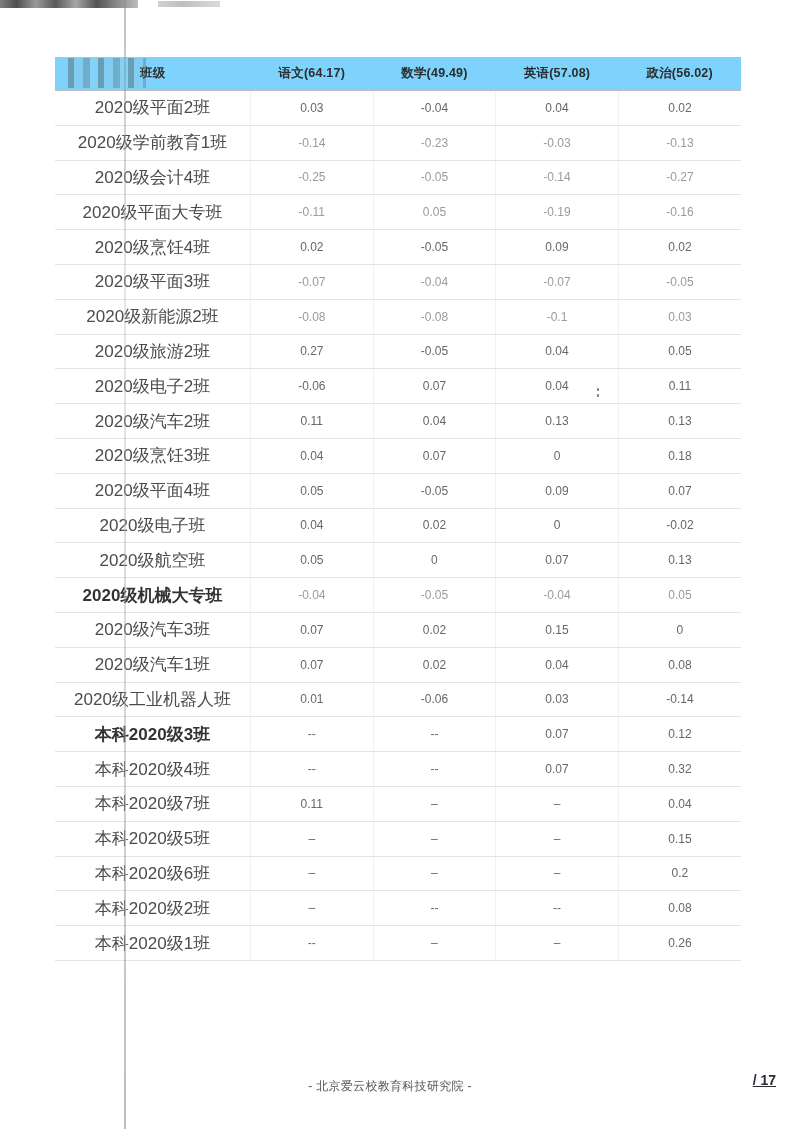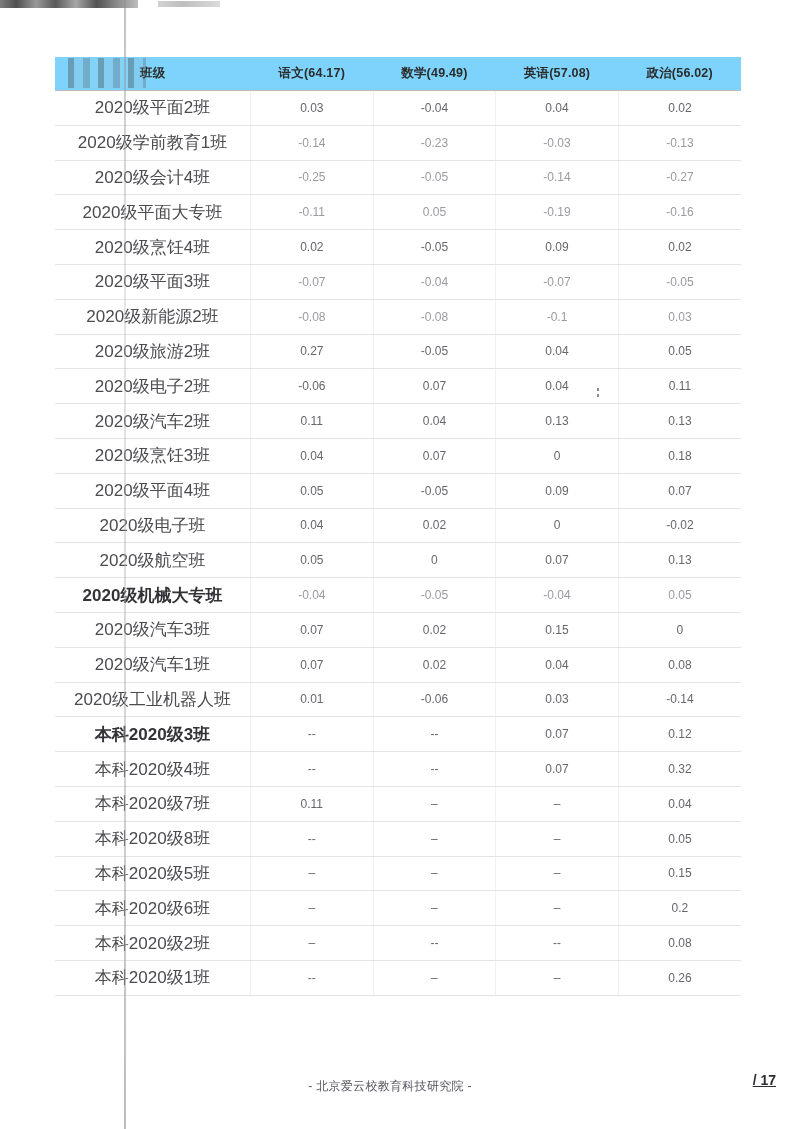--- a/index.html
+++ b/index.html
@@ -273,27 +273,20 @@
           <td class="val">0.32</td>
         </tr>
         <tr>
           <td class="label">本科2020级7班</td>
           <td class="val">0.11</td>
           <td class="val">–</td>
           <td class="val">–</td>
           <td class="val">0.04</td>
         </tr>
         <tr>
-          <td class="label">本科2020级8班</td>
-          <td class="val">--</td>
-          <td class="val">–</td>
-          <td class="val">–</td>
-          <td class="val">0.05</td>
-        </tr>
-        <tr>
           <td class="label">本科2020级5班</td>
           <td class="val">–</td>
           <td class="val">–</td>
           <td class="val">–</td>
           <td class="val">0.15</td>
         </tr>
         <tr>
           <td class="label">本科2020级6班</td>
           <td class="val">–</td>
           <td class="val">–</td>

